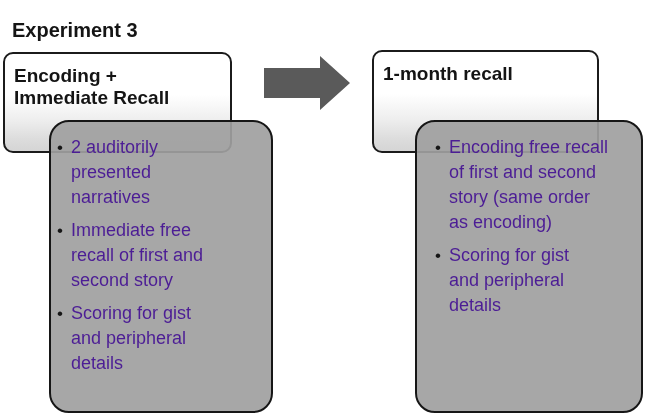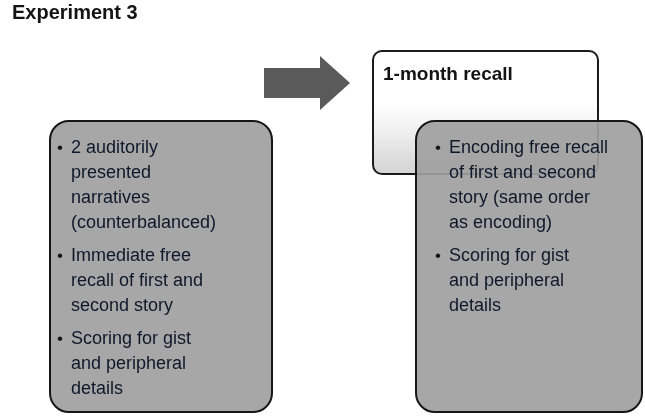--- a/index.html
+++ b/index.html
@@ -12,36 +12,36 @@
     position: relative;
     width: 645px;
     height: 420px;
     background: #ffffff;
     overflow: hidden;
     color: #1a1a1a;
   }
   .page-title {
     position: absolute;
     left: 12px;
-    top: 1px;
+    top: 19px;
     font-size: 20px;
     font-weight: 700;
     letter-spacing: 0px;
     color: #151515;
   }
   .box-white {
     position: absolute;
     box-sizing: border-box;
     border: 2px solid #1b1b1b;
     border-radius: 10px;
     background: linear-gradient(180deg, #ffffff 0%, #ffffff 42%, #eeeeee 68%, #dcdcdc 88%, #d5d5d5 100%);
     z-index: 1;
   }
   .box-white.left  { left: 3px;   top: 52px; width: 229px; height: 101px; }
-  .box-white.right { left: 372px; top: 50px; width: 227px; height: 125px; }
+  .box-white.right { left: 372px; top: 50px; width: 227px; height: 103px; }
   .box-header {
     padding: 11px 9px 0 9px;
     font-size: 19px;
     font-weight: 700;
     line-height: 22px;
     white-space: pre-line;
     color: #141414;
   }
   .box-gray {
     position: absolute;
@@ -70,47 +70,51 @@
     font-size: 17px;
     line-height: 25px;
     text-align: left;
     color: #161616;
   }
   li.bullet-item .btext {
     flex: 1 1 auto;
     font-size: 18px;
     line-height: 25px;
     white-space: pre-line;
-    color: #0f172a;
+    color: #4c1d95;
   }
   li.bullet-item .btext b { font-weight: 400; }
   .flow-arrow {
     position: absolute;
     left: 264px;
     top: 56px;
     width: 87px;
     height: 54px;
     z-index: 1;
   }
 </style>
 </head>
 <body>
 
 <div class="canvas">
 
   <div class="page-title">Experiment 3</div>
 
+  <div class="box-white left">
+    <div class="box-header">Encoding +
+Immediate Recall</div>
+  </div>
   <div class="box-gray left">
     <ul class="bullets">
         <li class="bullet-item">
           <span class="dot">•</span>
           <span class="btext"><span>2 auditorily
 presented
 narratives
-</span><b>(counterbalanced)</b></span>
+</span></span>
         </li>
         <li class="bullet-item">
           <span class="dot">•</span>
           <span class="btext"><span>Immediate </span><b>free
 recall</b><span> of first and
 second story</span></span>
         </li>
         <li class="bullet-item">
           <span class="dot">•</span>
           <span class="btext"><span>Scoring for gist

